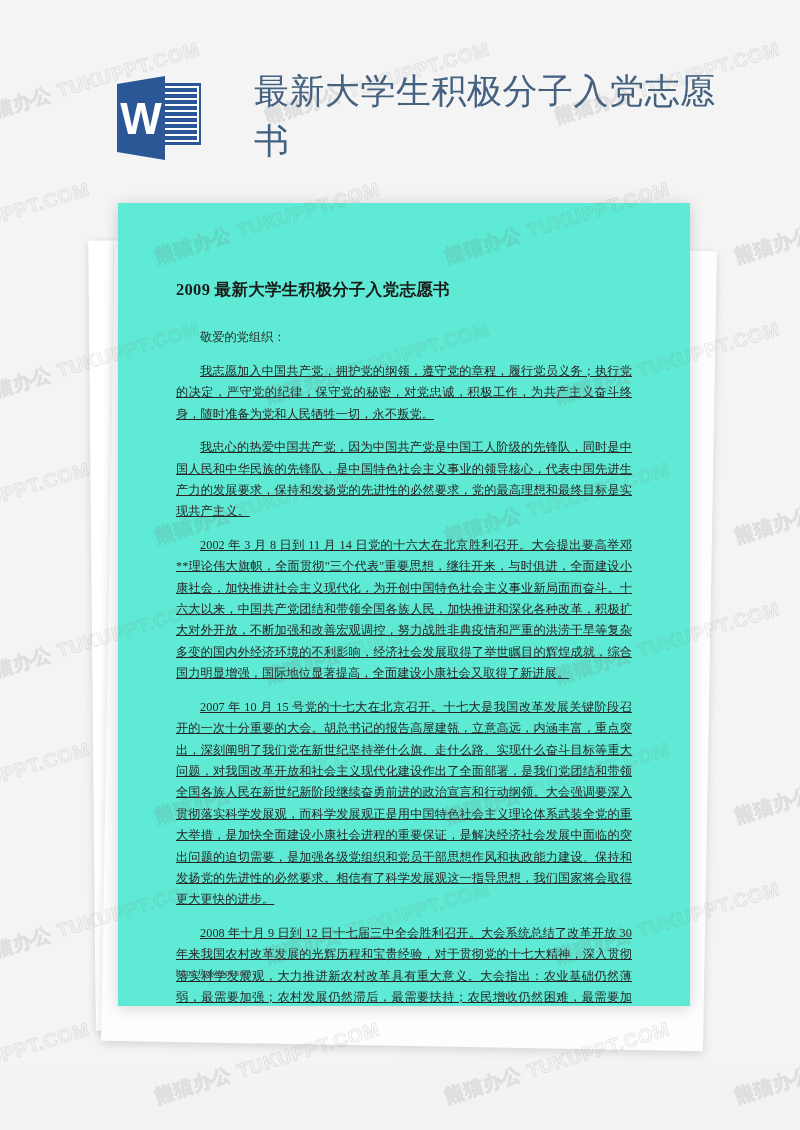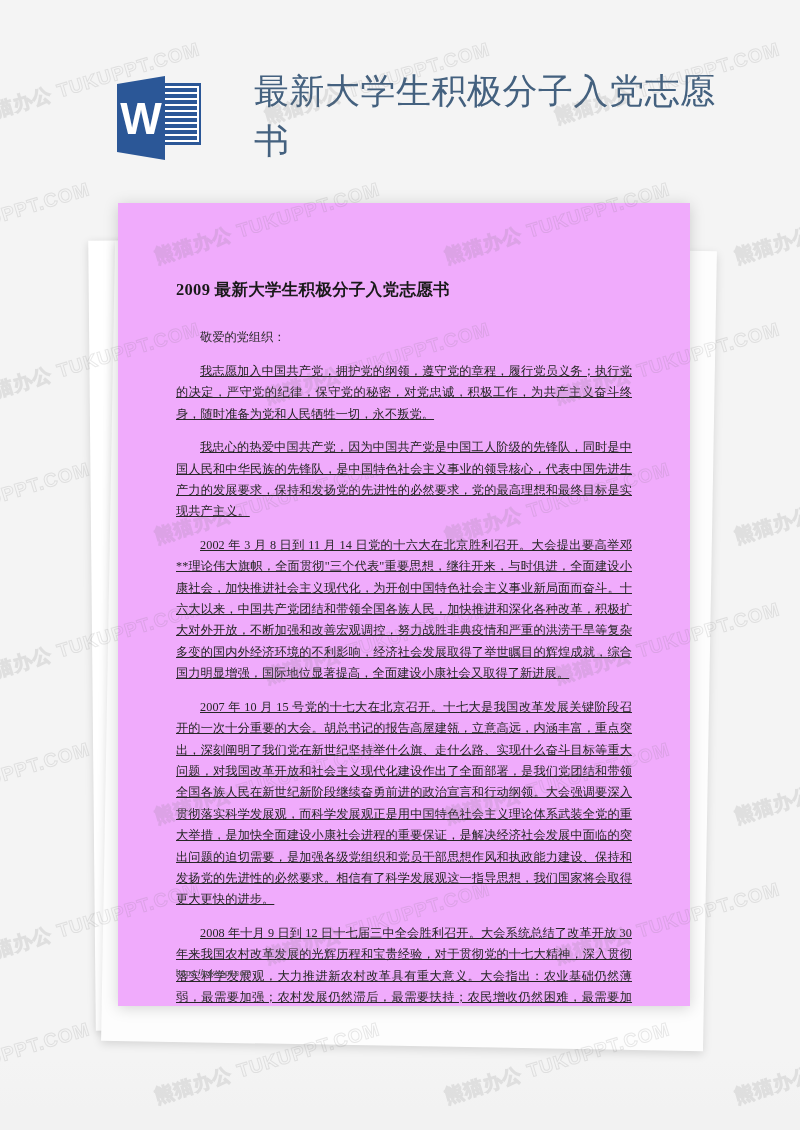--- a/index.html
+++ b/index.html
@@ -94,21 +94,21 @@
     box-shadow: 0 3px 10px rgba(0,0,0,0.13);
     transform: rotate(1.0deg);
   }
 
   .page {
     position: absolute;
     left: 118px;
     top: 203px;
     width: 572px;
     height: 803px;
-    background: #f0abfc;
+    background: #5eead4;
     box-shadow: 0 2px 14px rgba(0,0,0,0.17);
     overflow: hidden;
   }
 
   
   .doc-inner {
     position: absolute;
     left: 0; top: 0;
     width: 572px;
     padding: 76px 58px 0 58px;

